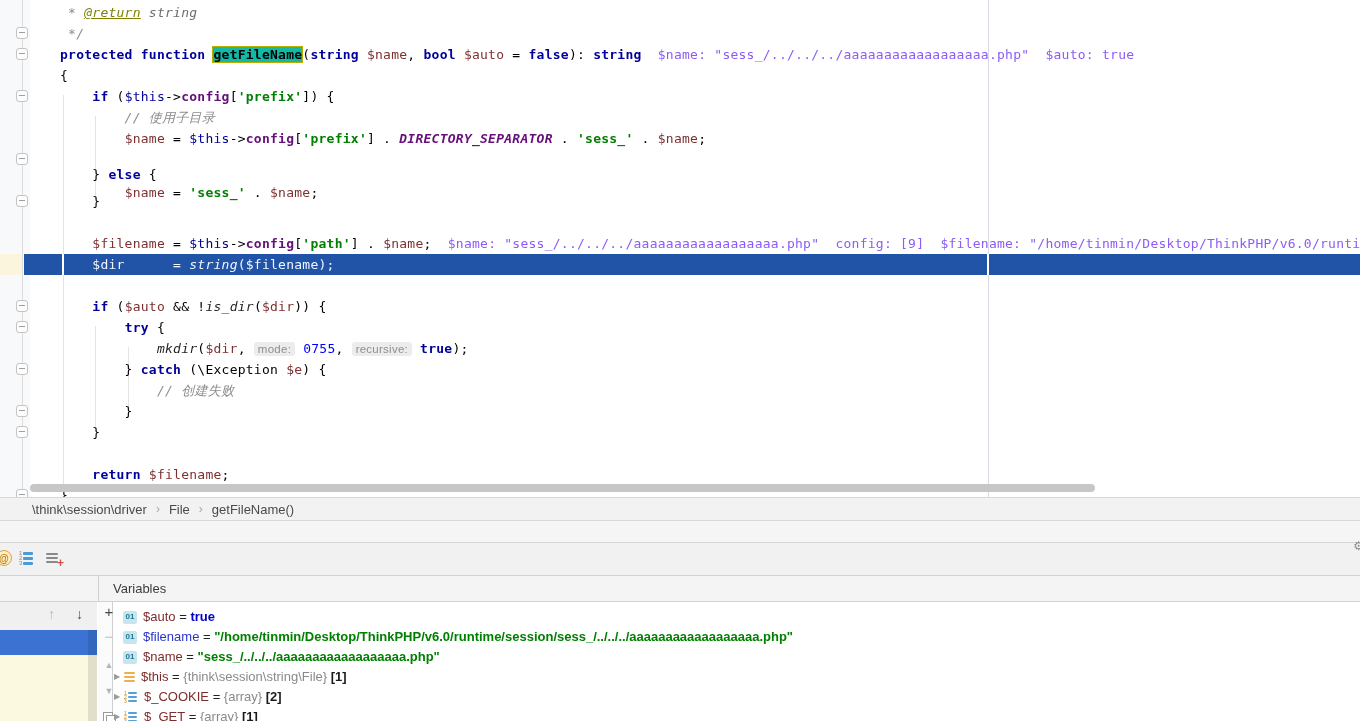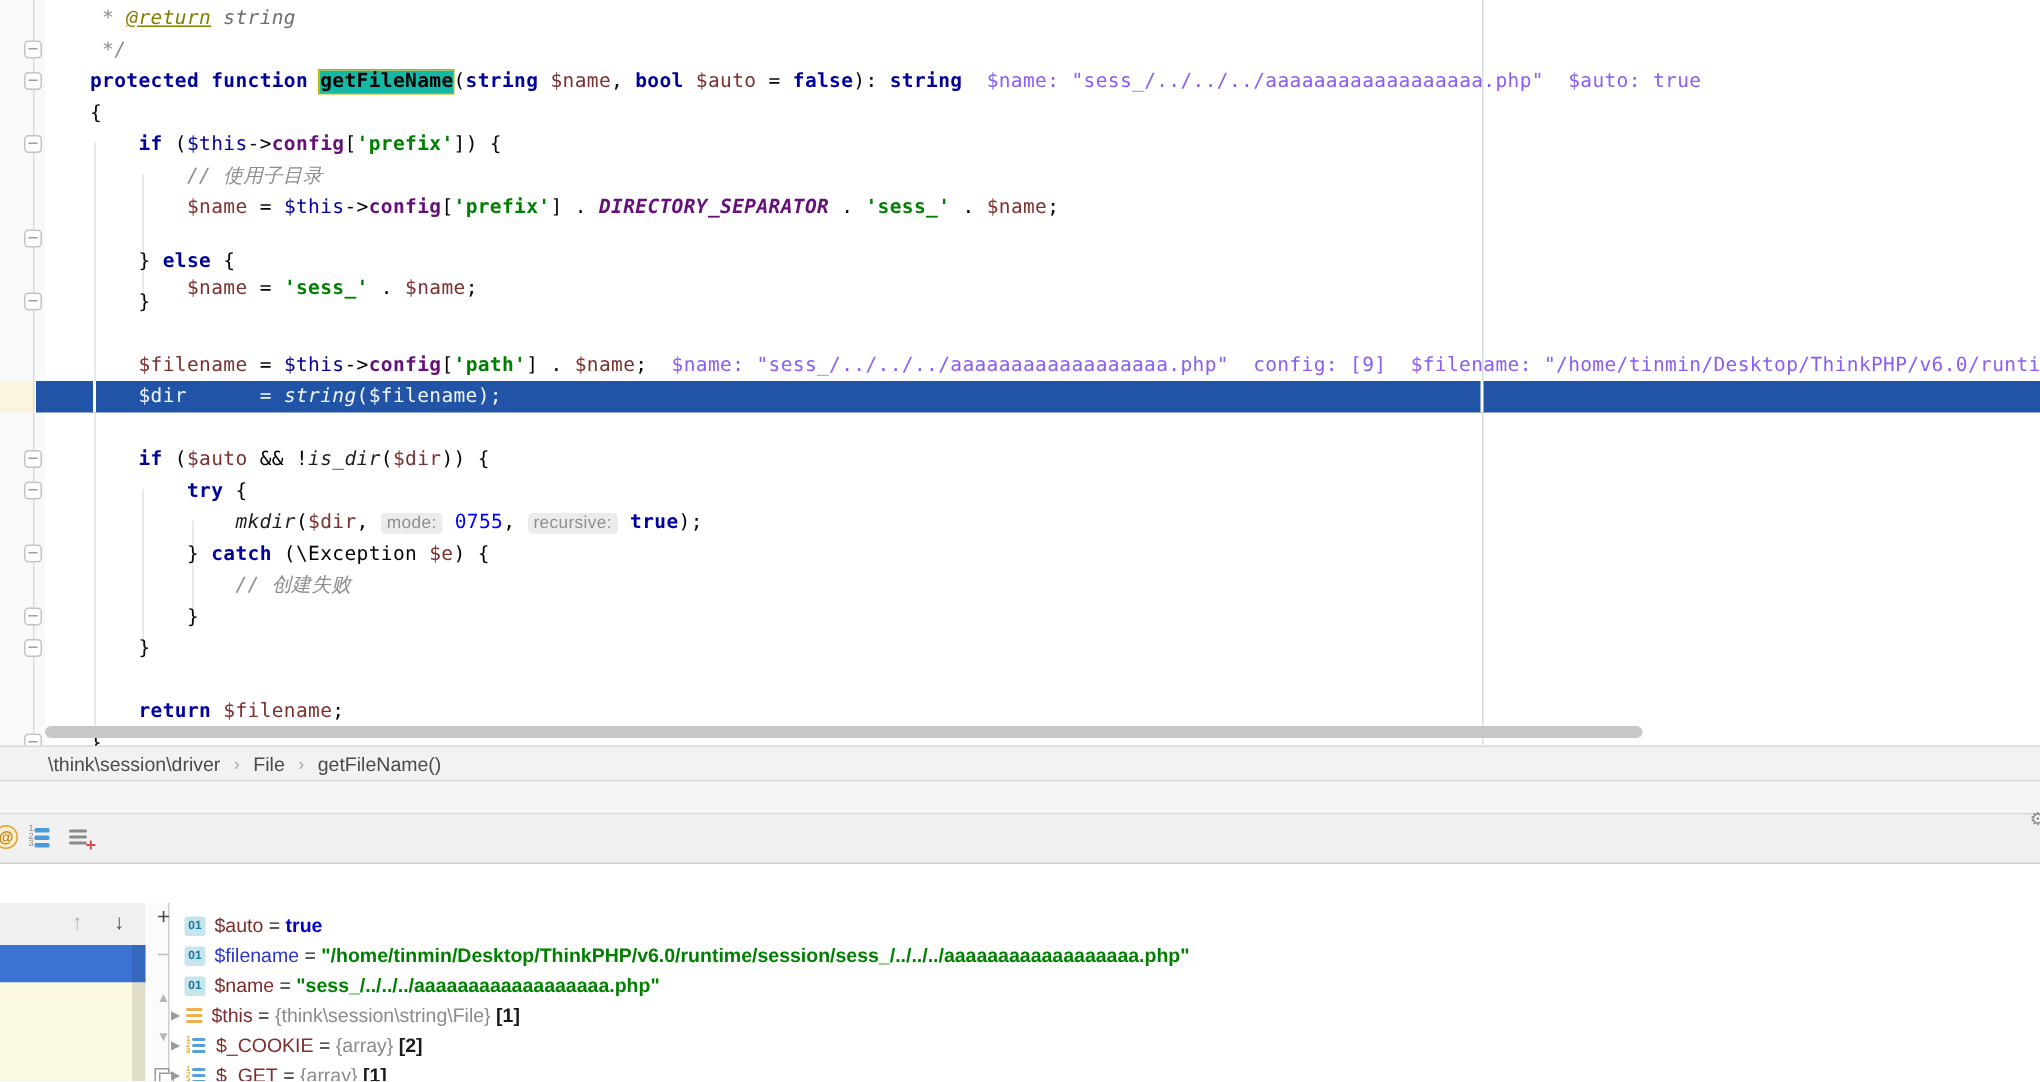--- a/index.html
+++ b/index.html
@@ -193,20 +193,24 @@
     </div>
     <div class="addwatch-icon">
       <div class="wbar"></div>
       <div class="wbar"></div>
       <div class="wbar"></div>
       <span class="wplus">+</span>
     </div>
     <span class="gear-icon">⚙</span>
   </div>
 
+  <div class="debug-header">
+    <div class="header-divider"></div>
+    <span class="variables-title">Variables</span>
+  </div>
 
   <div class="debug-body">
     <div class="frames-pane">
       <div class="frames-toolbar">
         <span class="arrow-up">↑</span>
         <span class="arrow-down">↓</span>
       </div>
       <div class="frame-selected"></div>
       <div class="frames-rest"></div>
       <div class="frames-scrollbar"></div>

